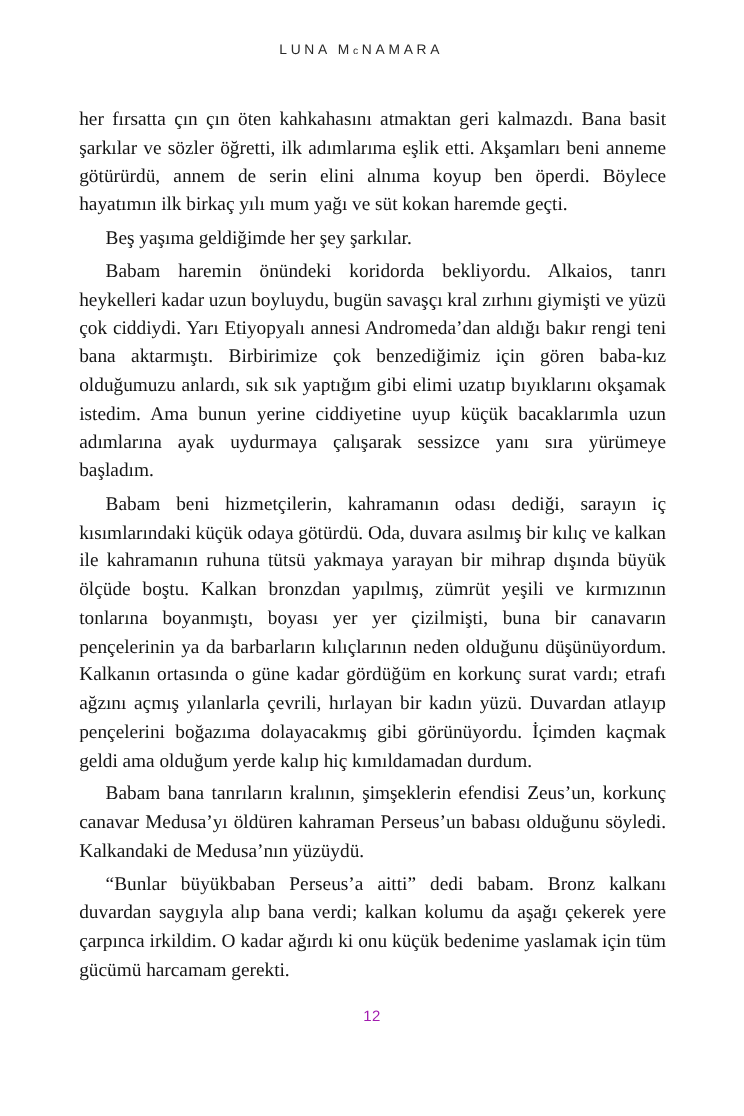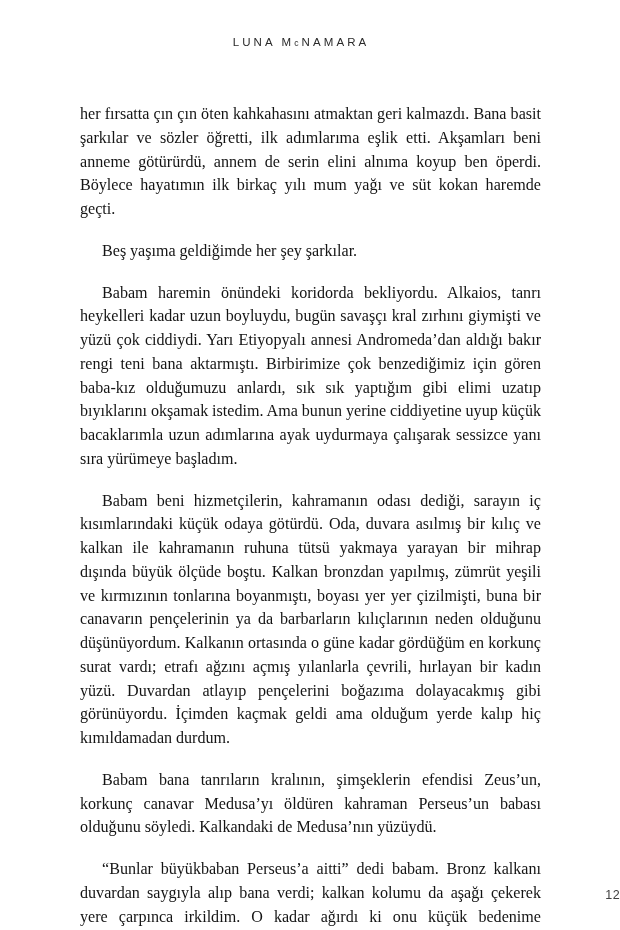--- a/index.html
+++ b/index.html
@@ -42,45 +42,45 @@
 
   
   .text-block {
     position: absolute;
     top: 84px;
     left: 62px;
     width: 497px;
   }
 
   .para {
-    margin: 18px;
+    margin: 4px;
     text-align: justify;
     text-justify: inter-word;
     font-size: 16.1px;
     line-height: 23.75px;
     text-indent: 22px;
     hyphens: manual;
     -webkit-hyphens: manual;
     word-spacing: -0.1px;
   }
 
   .para.first {
     text-indent: 0;
   }
 
   
   .folio {
     position: absolute;
-    top: 888px;
+    top: 840px;
     left: 0;
     width: 620px;
-    text-align: right;
+    text-align: center;
     font-family: "Liberation Sans", "DejaVu Sans", sans-serif;
     font-size: 12.5px;
-    color: #404040;
+    color: #a21caf;
     letter-spacing: 0.4px;
   }
 </style>
 </head>
 <body>
 
 <div class="page">
 
   <div class="running-head">
     <span>LUNA M</span><span class="small-c">c</span><span>NAMARA</span>

